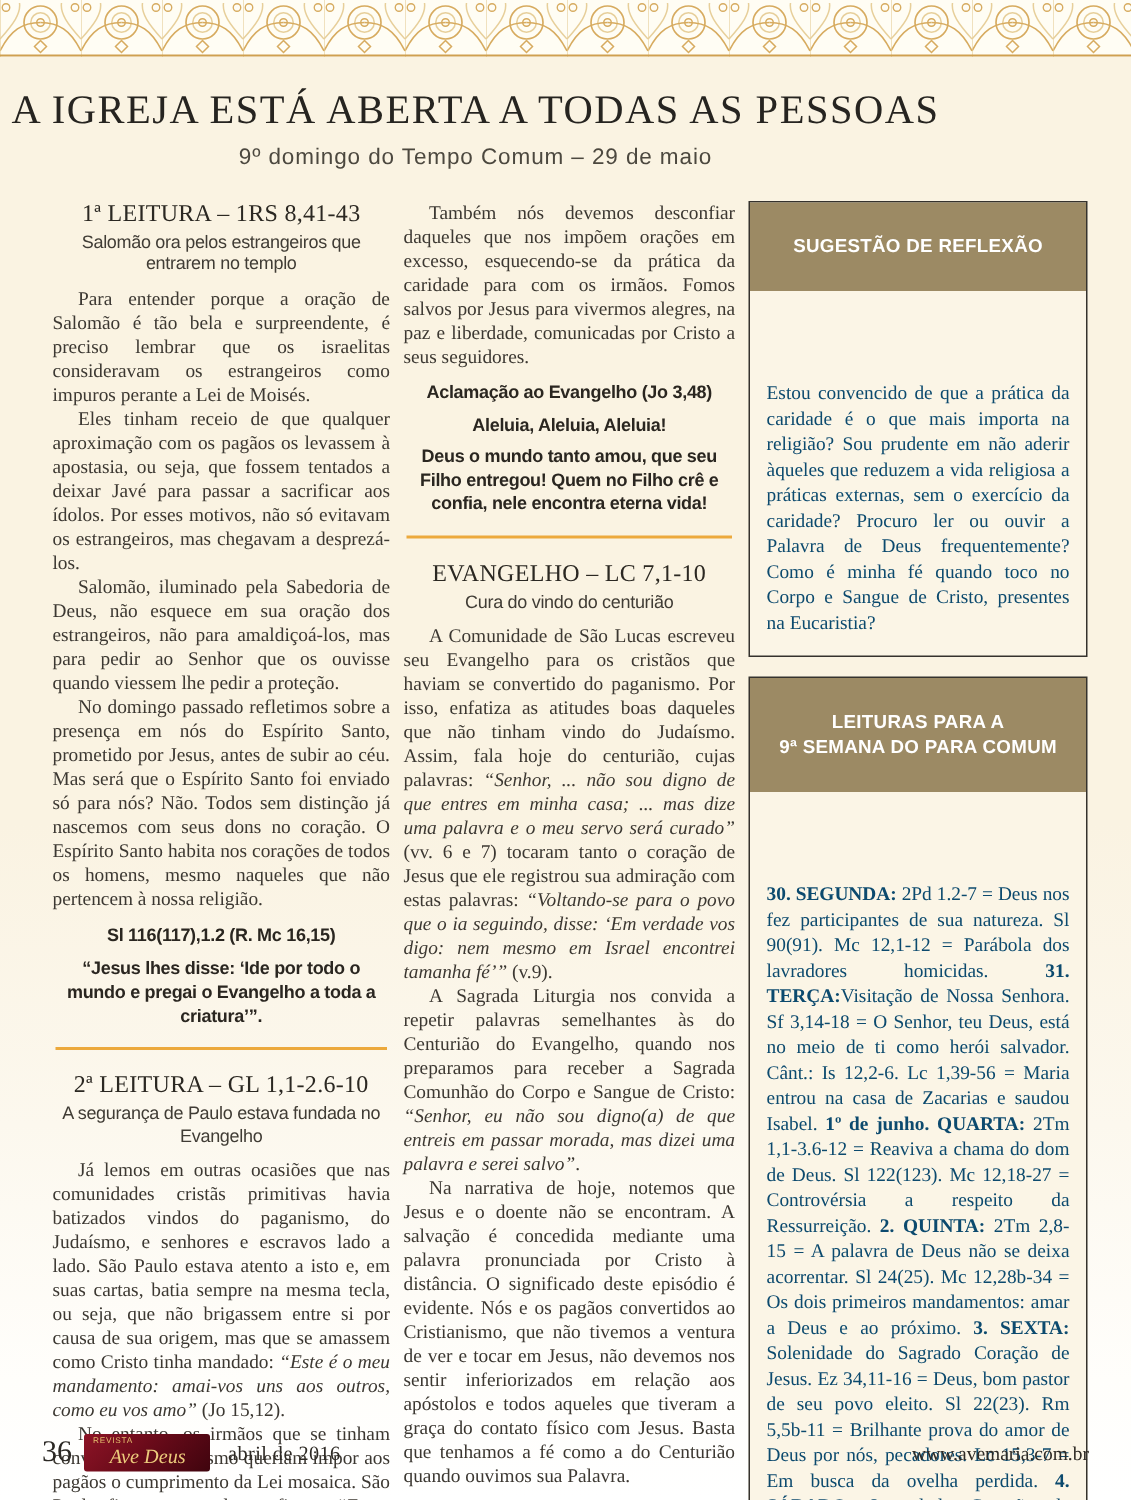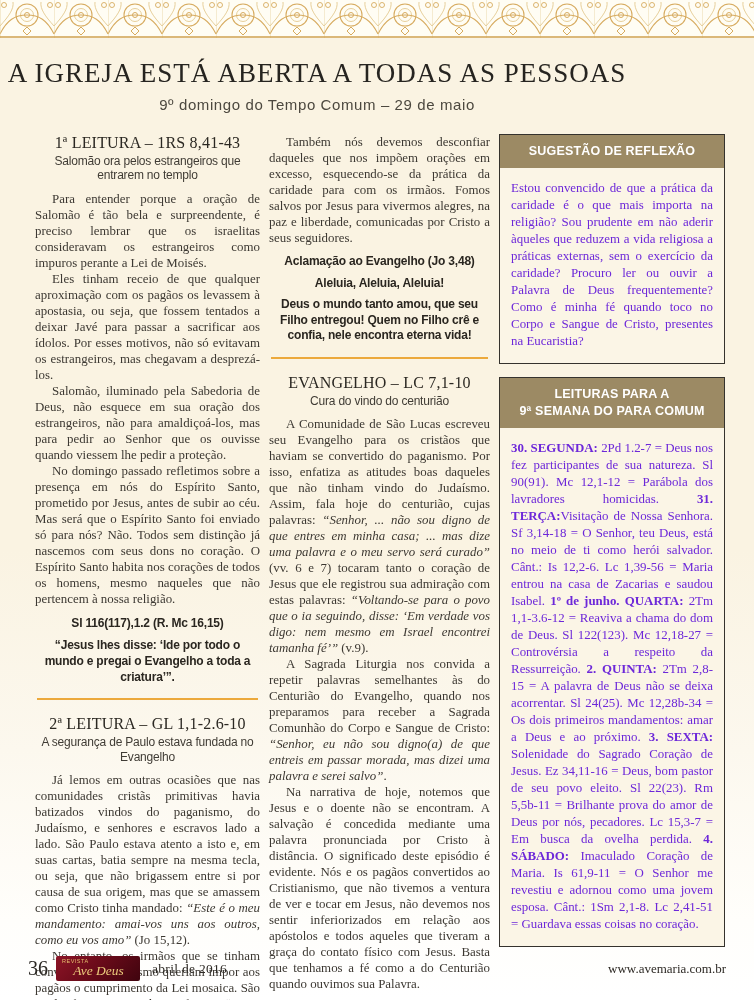--- a/index.html
+++ b/index.html
@@ -67,25 +67,25 @@
     border:1.5px solid #35322d;
     background:#fbf5e6;
     margin-bottom:13px;
   }
   .side-box-header {
     background:#9c8a64;
     color:#ffffff;
     font-family:"Liberation Sans", sans-serif;
     font-weight:700; font-size:12.5px; line-height:1.35;
     text-align:center; letter-spacing:0.2px;
-    padding:8px 6px;
+    padding:21px 6px;
   }
   .side-box-body {
     padding:12px 11px 13px 11px;
-    font-size:12.9px; line-height:17px; text-align:justify; color:#6d28d9;
+    font-size:12.9px; line-height:17px; text-align:justify; color:#0c4a6e;margin-top:48px;
   }
 
   .page-footer {
     position:absolute; top:956px; left:28px; width:698px; height:30px;
   }
   .footer-left { position:absolute; left:0; top:0; display:flex; align-items:center; }
   .page-number { font-size:20px; color:#2b2824; margin-right:8px; }
   .magazine-logo {
     width:84px; height:25px;
     background:linear-gradient(135deg,#8d1426 0%,#6b0b1a 45%,#3f040e 100%);

